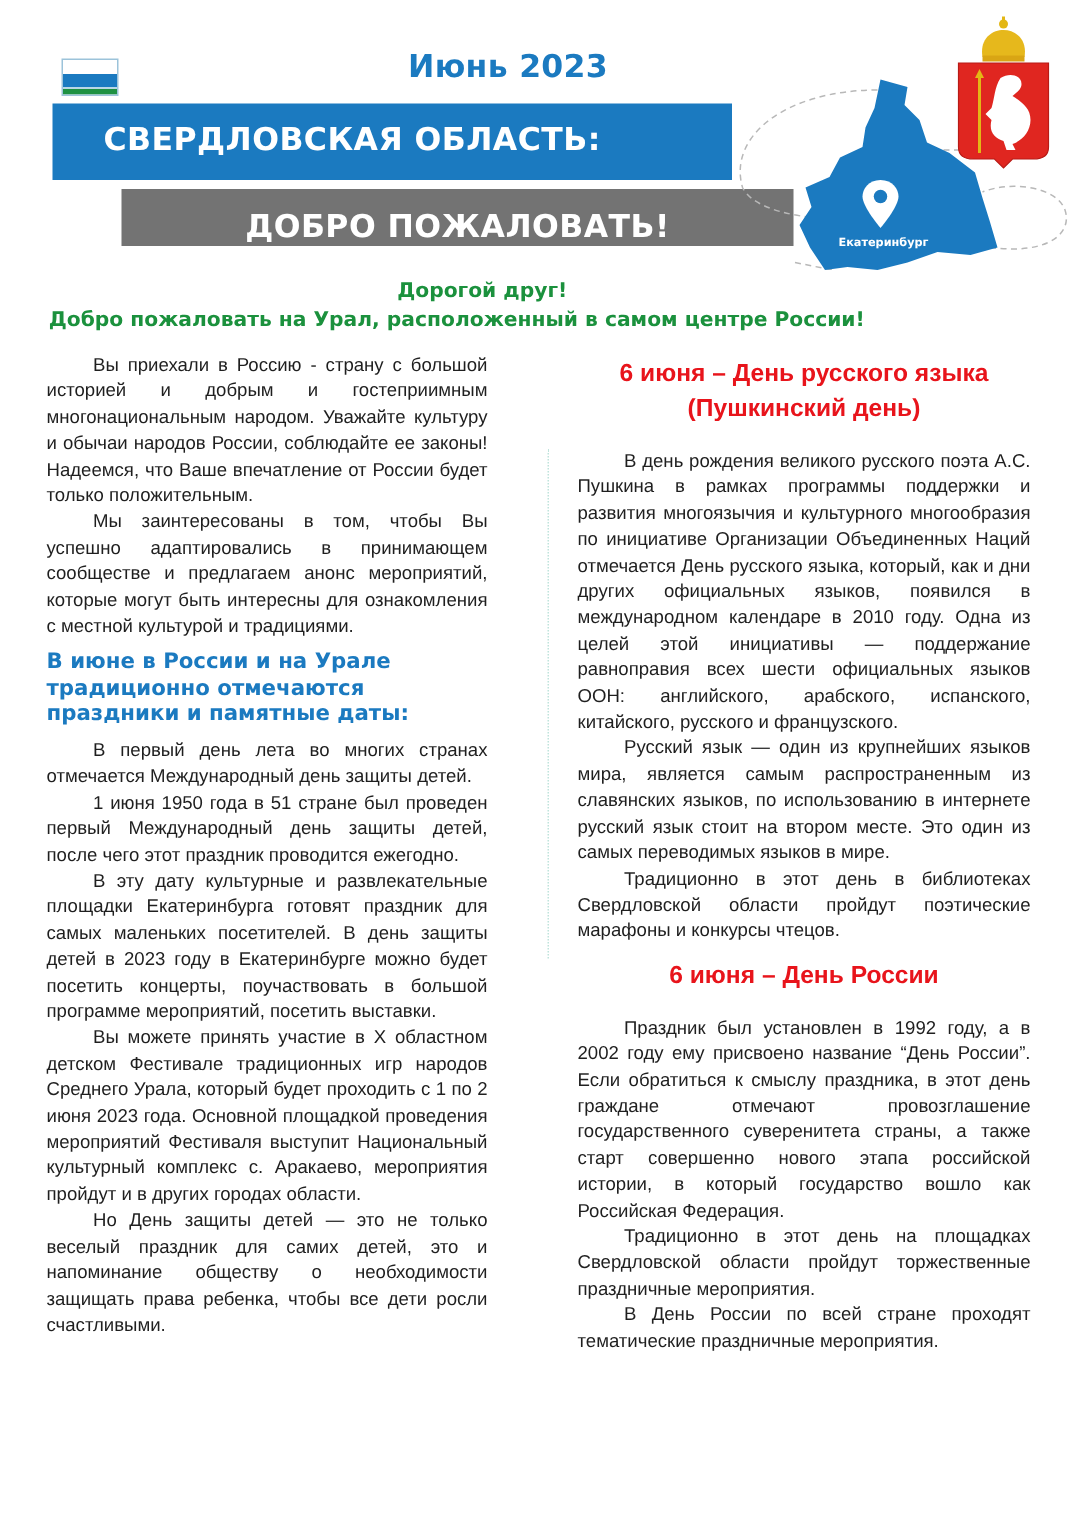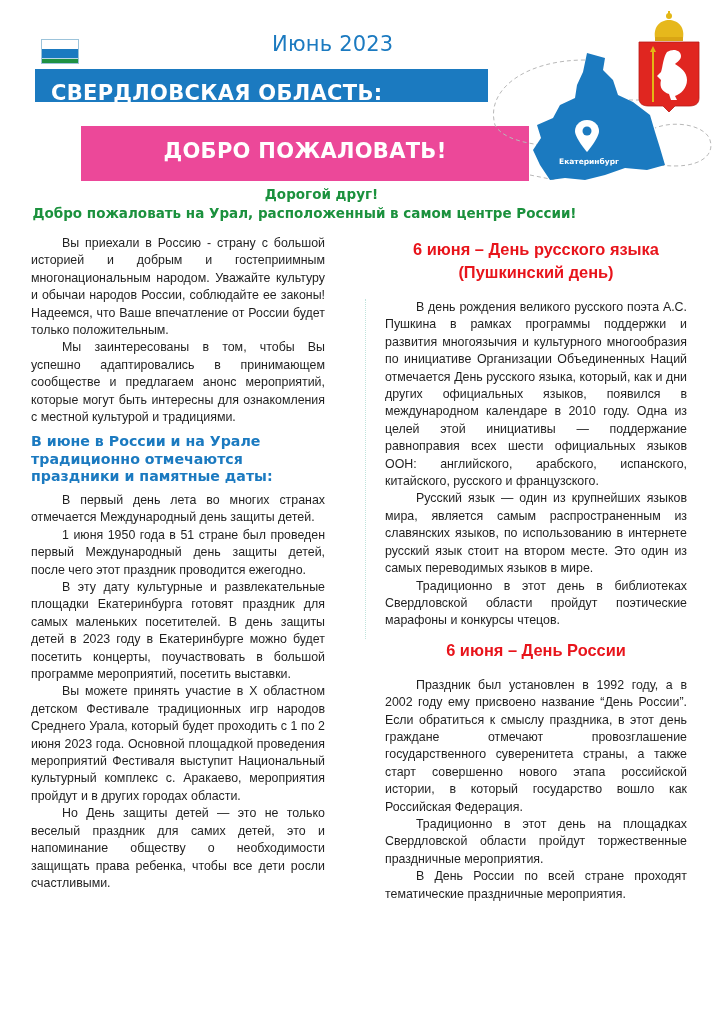--- a/index.html
+++ b/index.html
@@ -1,23 +1,23 @@
 <!DOCTYPE html>
 <html><head>
 <meta charset="utf-8">
 <style>
   html, body { margin: 0; padding: 0; background: #ffffff; }
   body { width: 724px; height: 1024px; position: relative; overflow: hidden; font-family: "Liberation Sans", sans-serif; color: #1a1a1a; }
   .abs { position: absolute; }
 
   
   .flag { left: 41px; top: 39px; width: 38px; height: 25px; border: 1px solid #9cc3da; box-sizing: border-box; background: linear-gradient(#ffffff 0 40%, #1b7ac0 40% 78%, #b9d7e6 78% 84%, #1e9142 84% 100%); }
-  .month { left: 272px; top: 32px; font-family: "DejaVu Sans", sans-serif; font-weight: 400; font-size: 21px; color: #1b7ac0; letter-spacing: 0.2px; }
-  .banner-blue { left: 35px; top: 69px; width: 453px; height: 33px; background: #1b7ac0; color: #fff; font-family: "DejaVu Sans", sans-serif; font-weight: 800; font-size: 21px; line-height: 49px; padding-left: 16px; box-sizing: border-box; letter-spacing: 0.3px; }
-  .banner-green { left: 81px; top: 126px; width: 448px; height: 55px; background: #ec4899; color: #fff; font-family: "DejaVu Sans", sans-serif; font-weight: 800; font-size: 21px; line-height: 50px; text-align: center; box-sizing: border-box; letter-spacing: 0.3px; }
+  .month { left: 272px; top: 32px; font-family: "DejaVu Sans", sans-serif; font-weight: 700; font-size: 21px; color: #1b7ac0; letter-spacing: 0.2px; }
+  .banner-blue { left: 35px; top: 69px; width: 453px; height: 51px; background: #1b7ac0; color: #fff; font-family: "DejaVu Sans", sans-serif; font-weight: 800; font-size: 21px; line-height: 49px; padding-left: 34px; box-sizing: border-box; letter-spacing: 0.3px; }
+  .banner-green { left: 81px; top: 126px; width: 448px; height: 38px; background: #737373; color: #fff; font-family: "DejaVu Sans", sans-serif; font-weight: 800; font-size: 21px; line-height: 50px; text-align: center; box-sizing: border-box; letter-spacing: 0.3px; }
   .map { left: 485px; top: 40px; width: 240px; height: 140px; }
   .coat { left: 637px; top: 8px; width: 64px; height: 106px; }
 
   
   .greet { left: 0; width: 603px; text-align: center; color: #1b913d; font-family: "DejaVu Sans", sans-serif; font-weight: bold; font-size: 13.5px; }
   .greet1 { top: 186px; padding-left: 40px; box-sizing: border-box; }
   .greet2 { top: 205px; padding-left: 6px; box-sizing: border-box; }
 
   
   .col { font-family: "Liberation Sans", sans-serif; font-size: 12.4px; line-height: 17.4px; color: #1f1f1f; }

